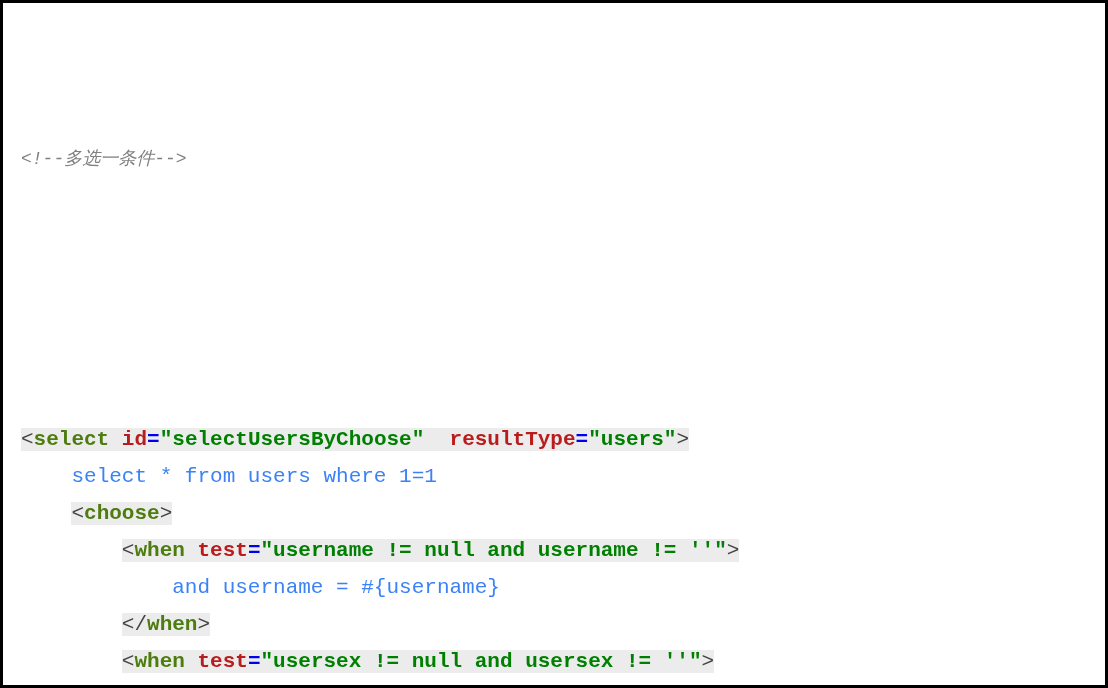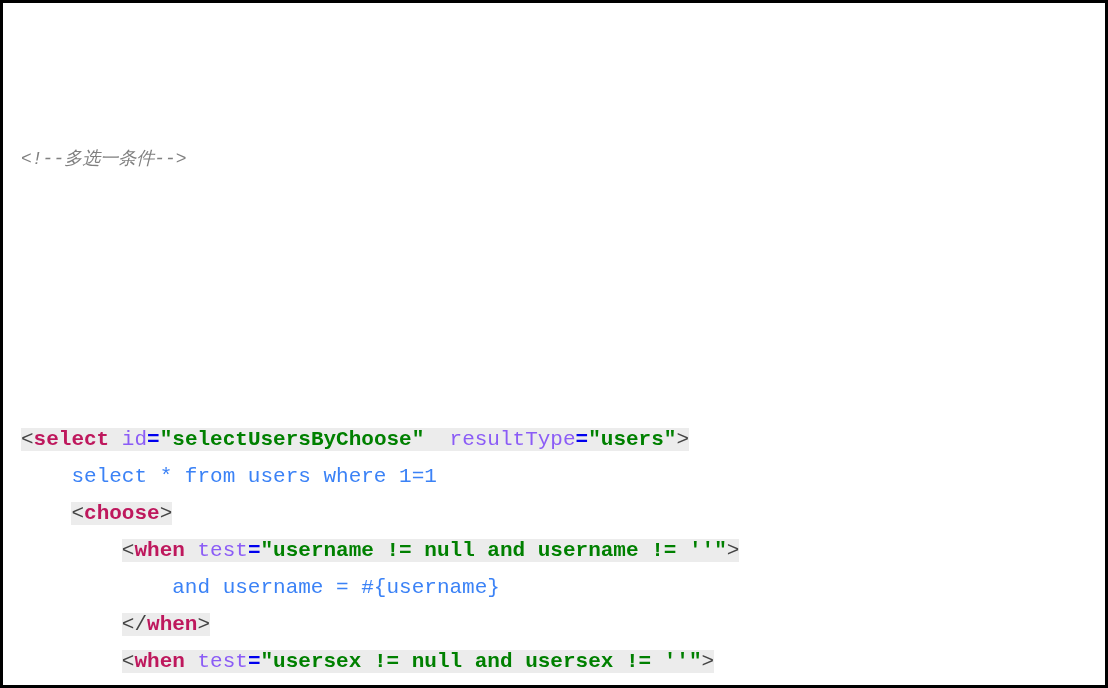--- a/index.html
+++ b/index.html
@@ -38,26 +38,26 @@
     font-size: 18px;
   }
   .hl {
     background: #ececec;
   }
   .punct {
     color: #444444;
     font-weight: normal;
   }
   .tag {
-    color: #be185d;
+    color: #4d7c0f;
     font-weight: bold;
   }
   .attr {
-    color: #8b5cf6;
-    font-weight: normal;
+    color: #b91c1c;
+    font-weight: bold;
   }
   .eq {
     color: #0000ee;
     font-weight: bold;
   }
   .val {
     color: #008000;
     font-weight: bold;
   }
   .plain {

